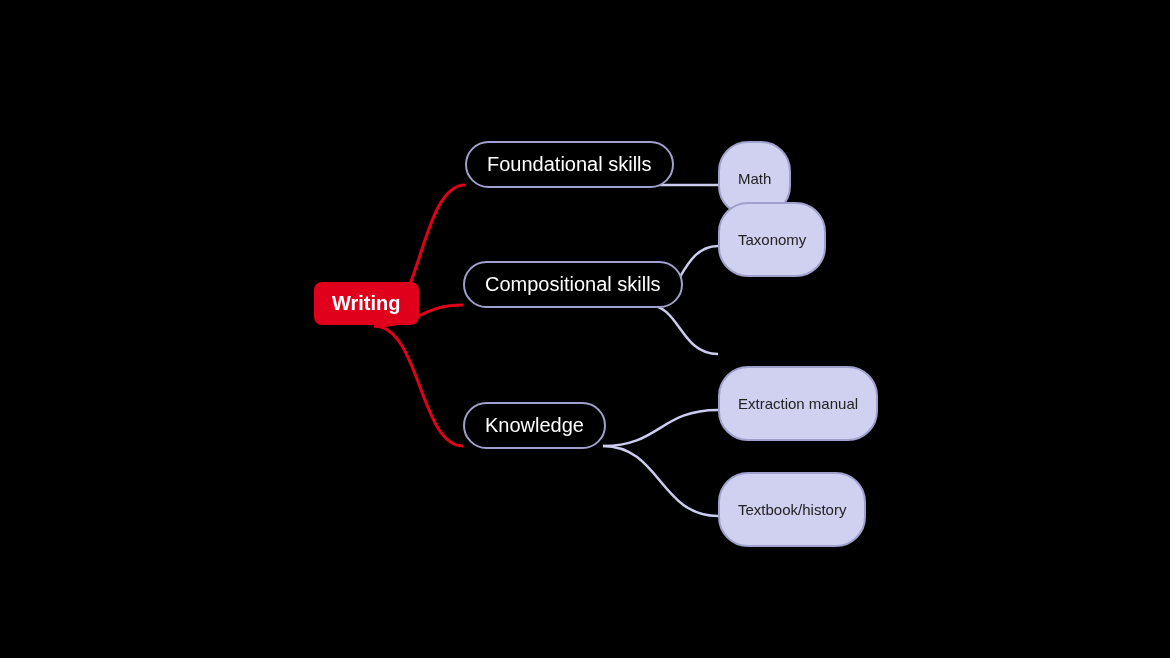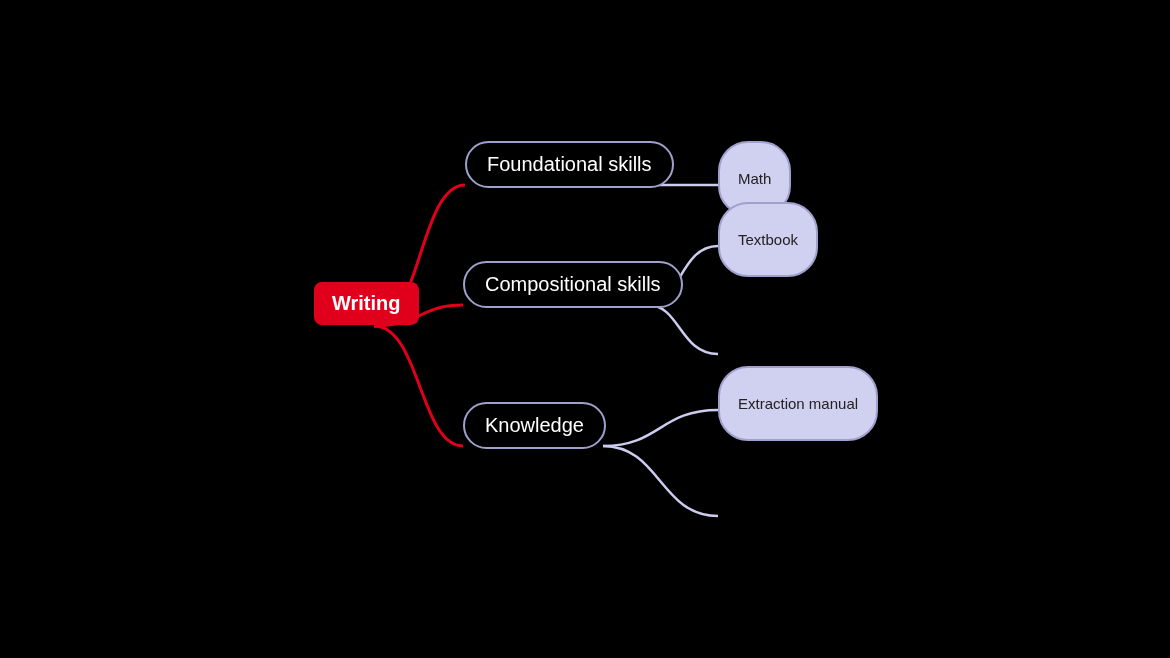--- a/index.html
+++ b/index.html
@@ -81,18 +81,19 @@
   <div class="node-box root-node" style="left: 314px; top: 282px;">Writing</div>
 
   <div class="node-box mid-node" style="left: 465px; top: 141px;">Foundational skills</div>
 
   <div class="node-box mid-node" style="left: 463px; top: 402px;">Knowledge</div>
 
   <div class="node-box mid-node" style="left: 463px; top: 261px;">Compositional skills</div>
 
   <div class="node-box leaf-node" style="left: 718px; top: 141px;">Math</div>
 
-  <div class="node-box leaf-node" style="left: 718px; top: 202px;">Textbook</div>
+  <div class="node-box leaf-node" style="left: 718px; top: 202px;">Taxonomy</div>
 
 
   <div class="node-box leaf-node" style="left: 718px; top: 366px;">Extraction manual</div>
 
+  <div class="node-box leaf-node" style="left: 718px; top: 472px;">Textbook/history</div>
 </div>
 
 </body></html>

